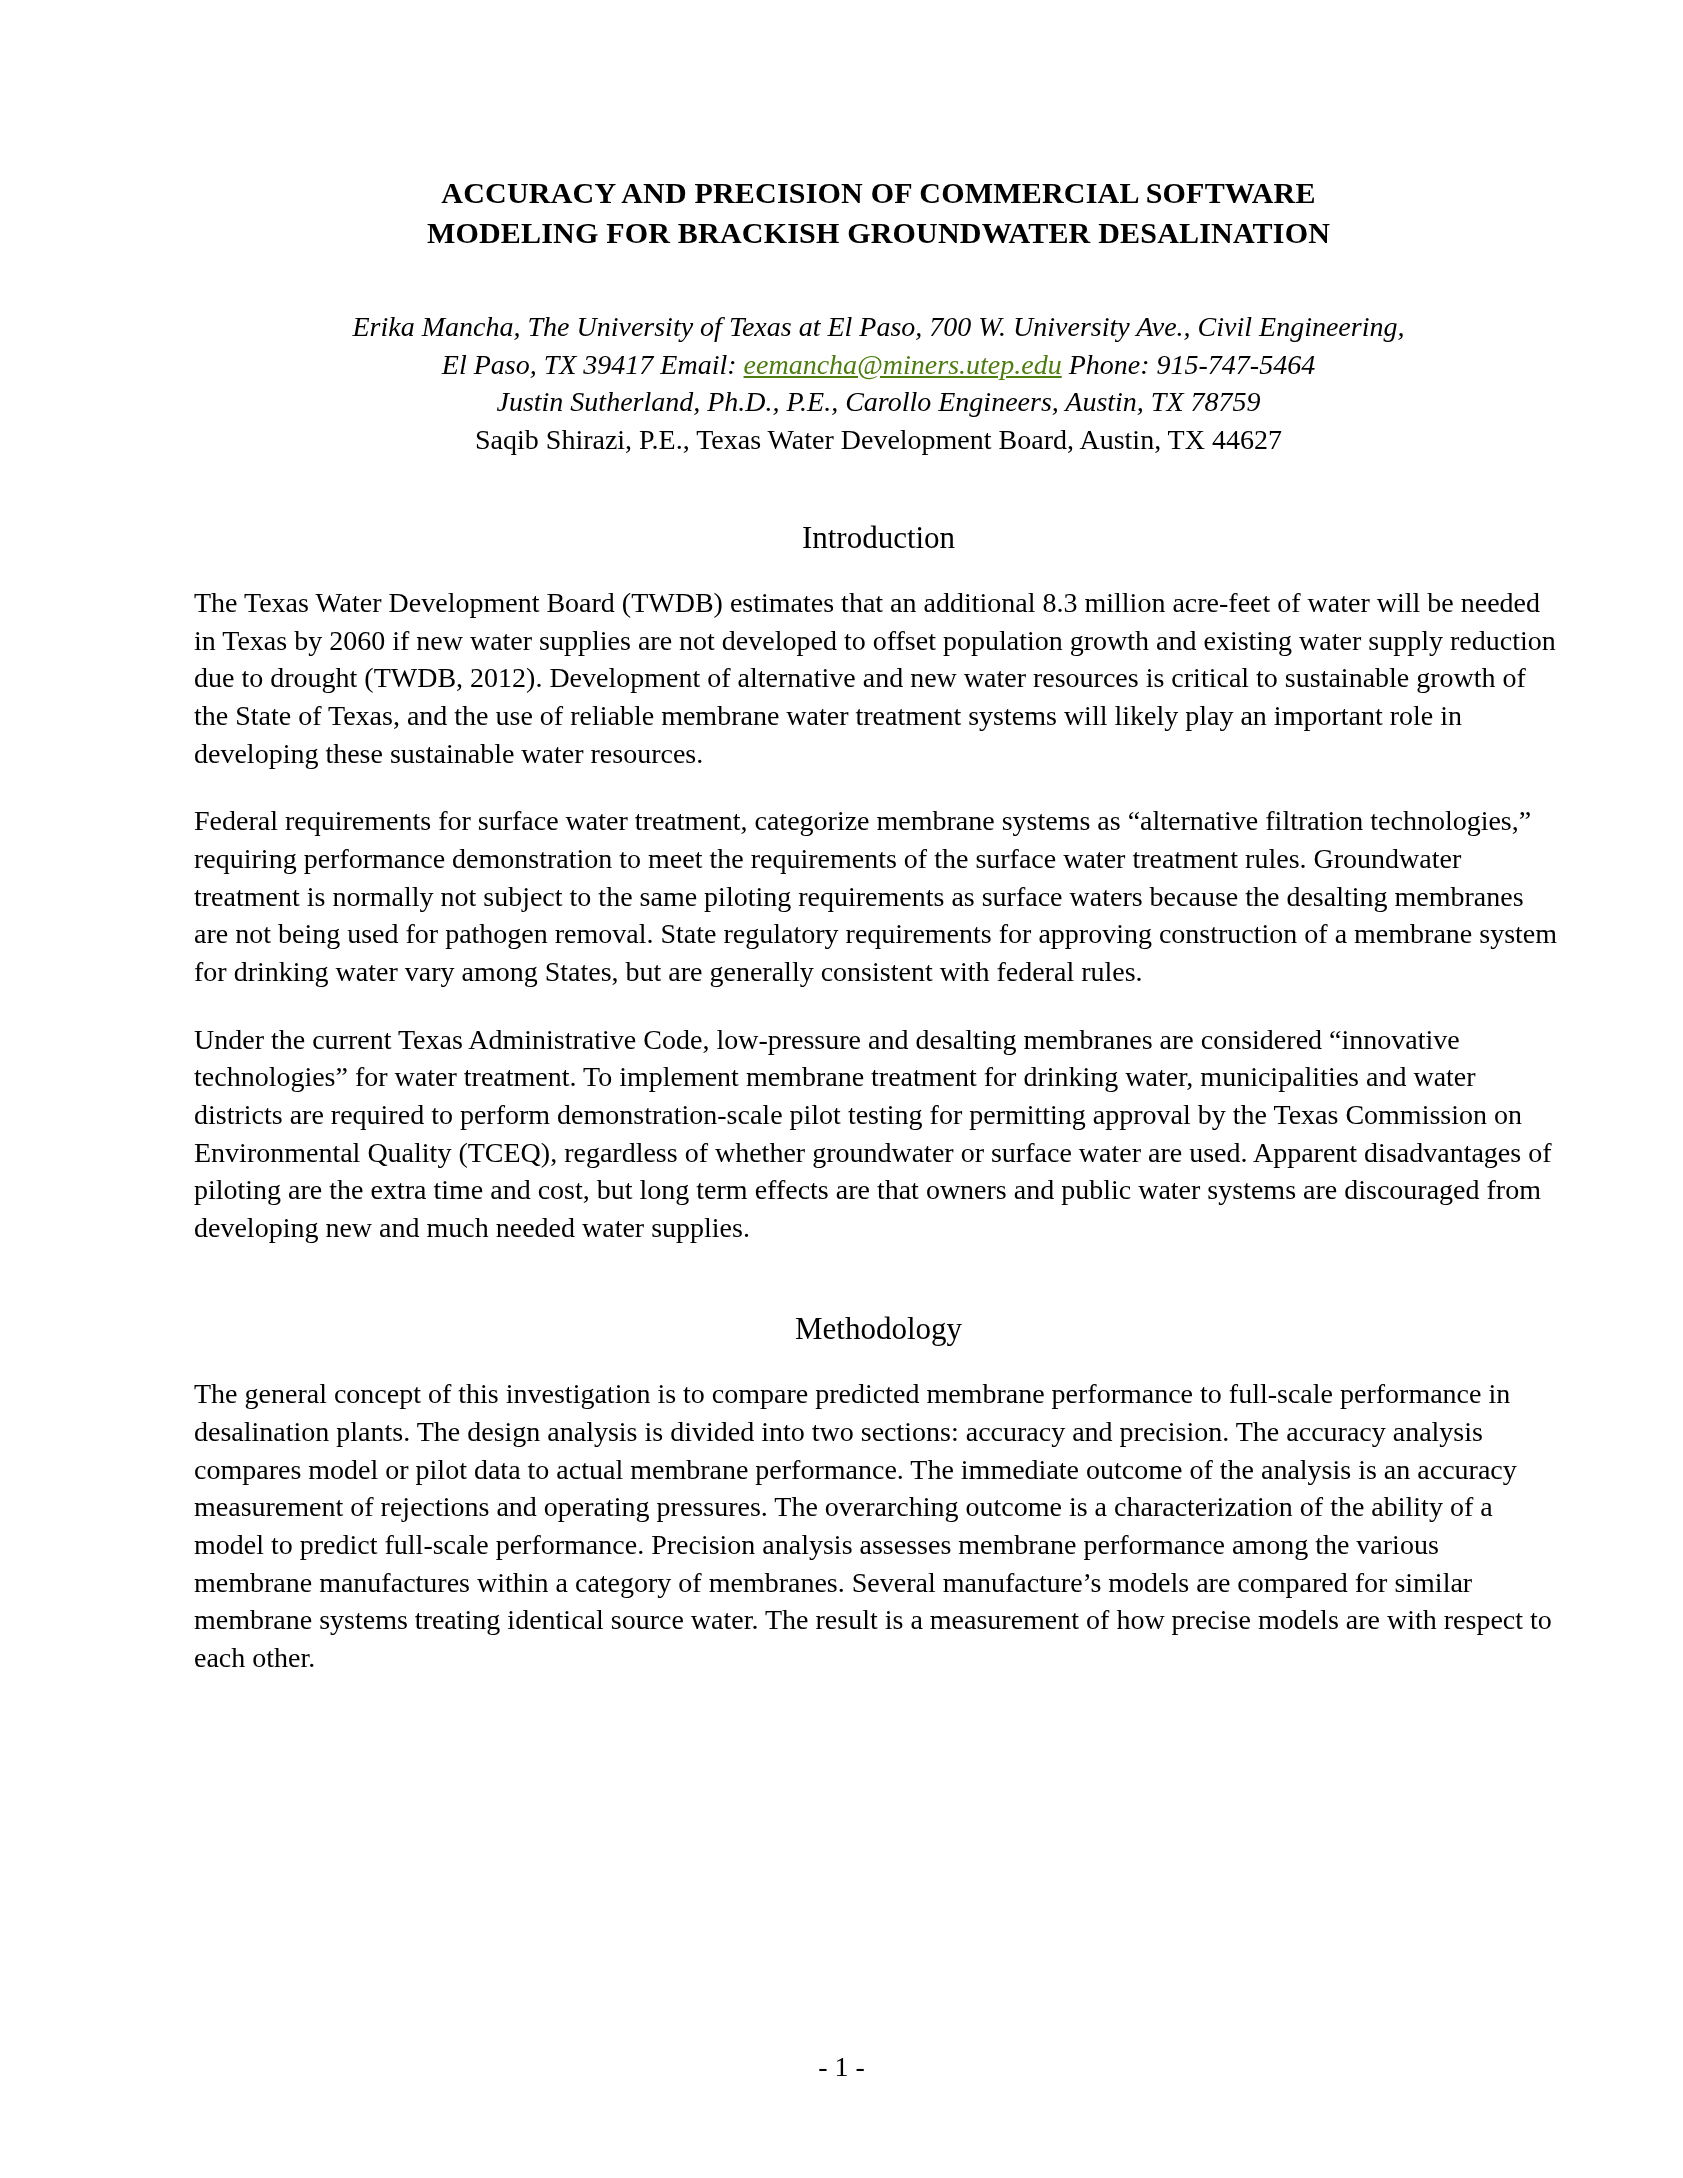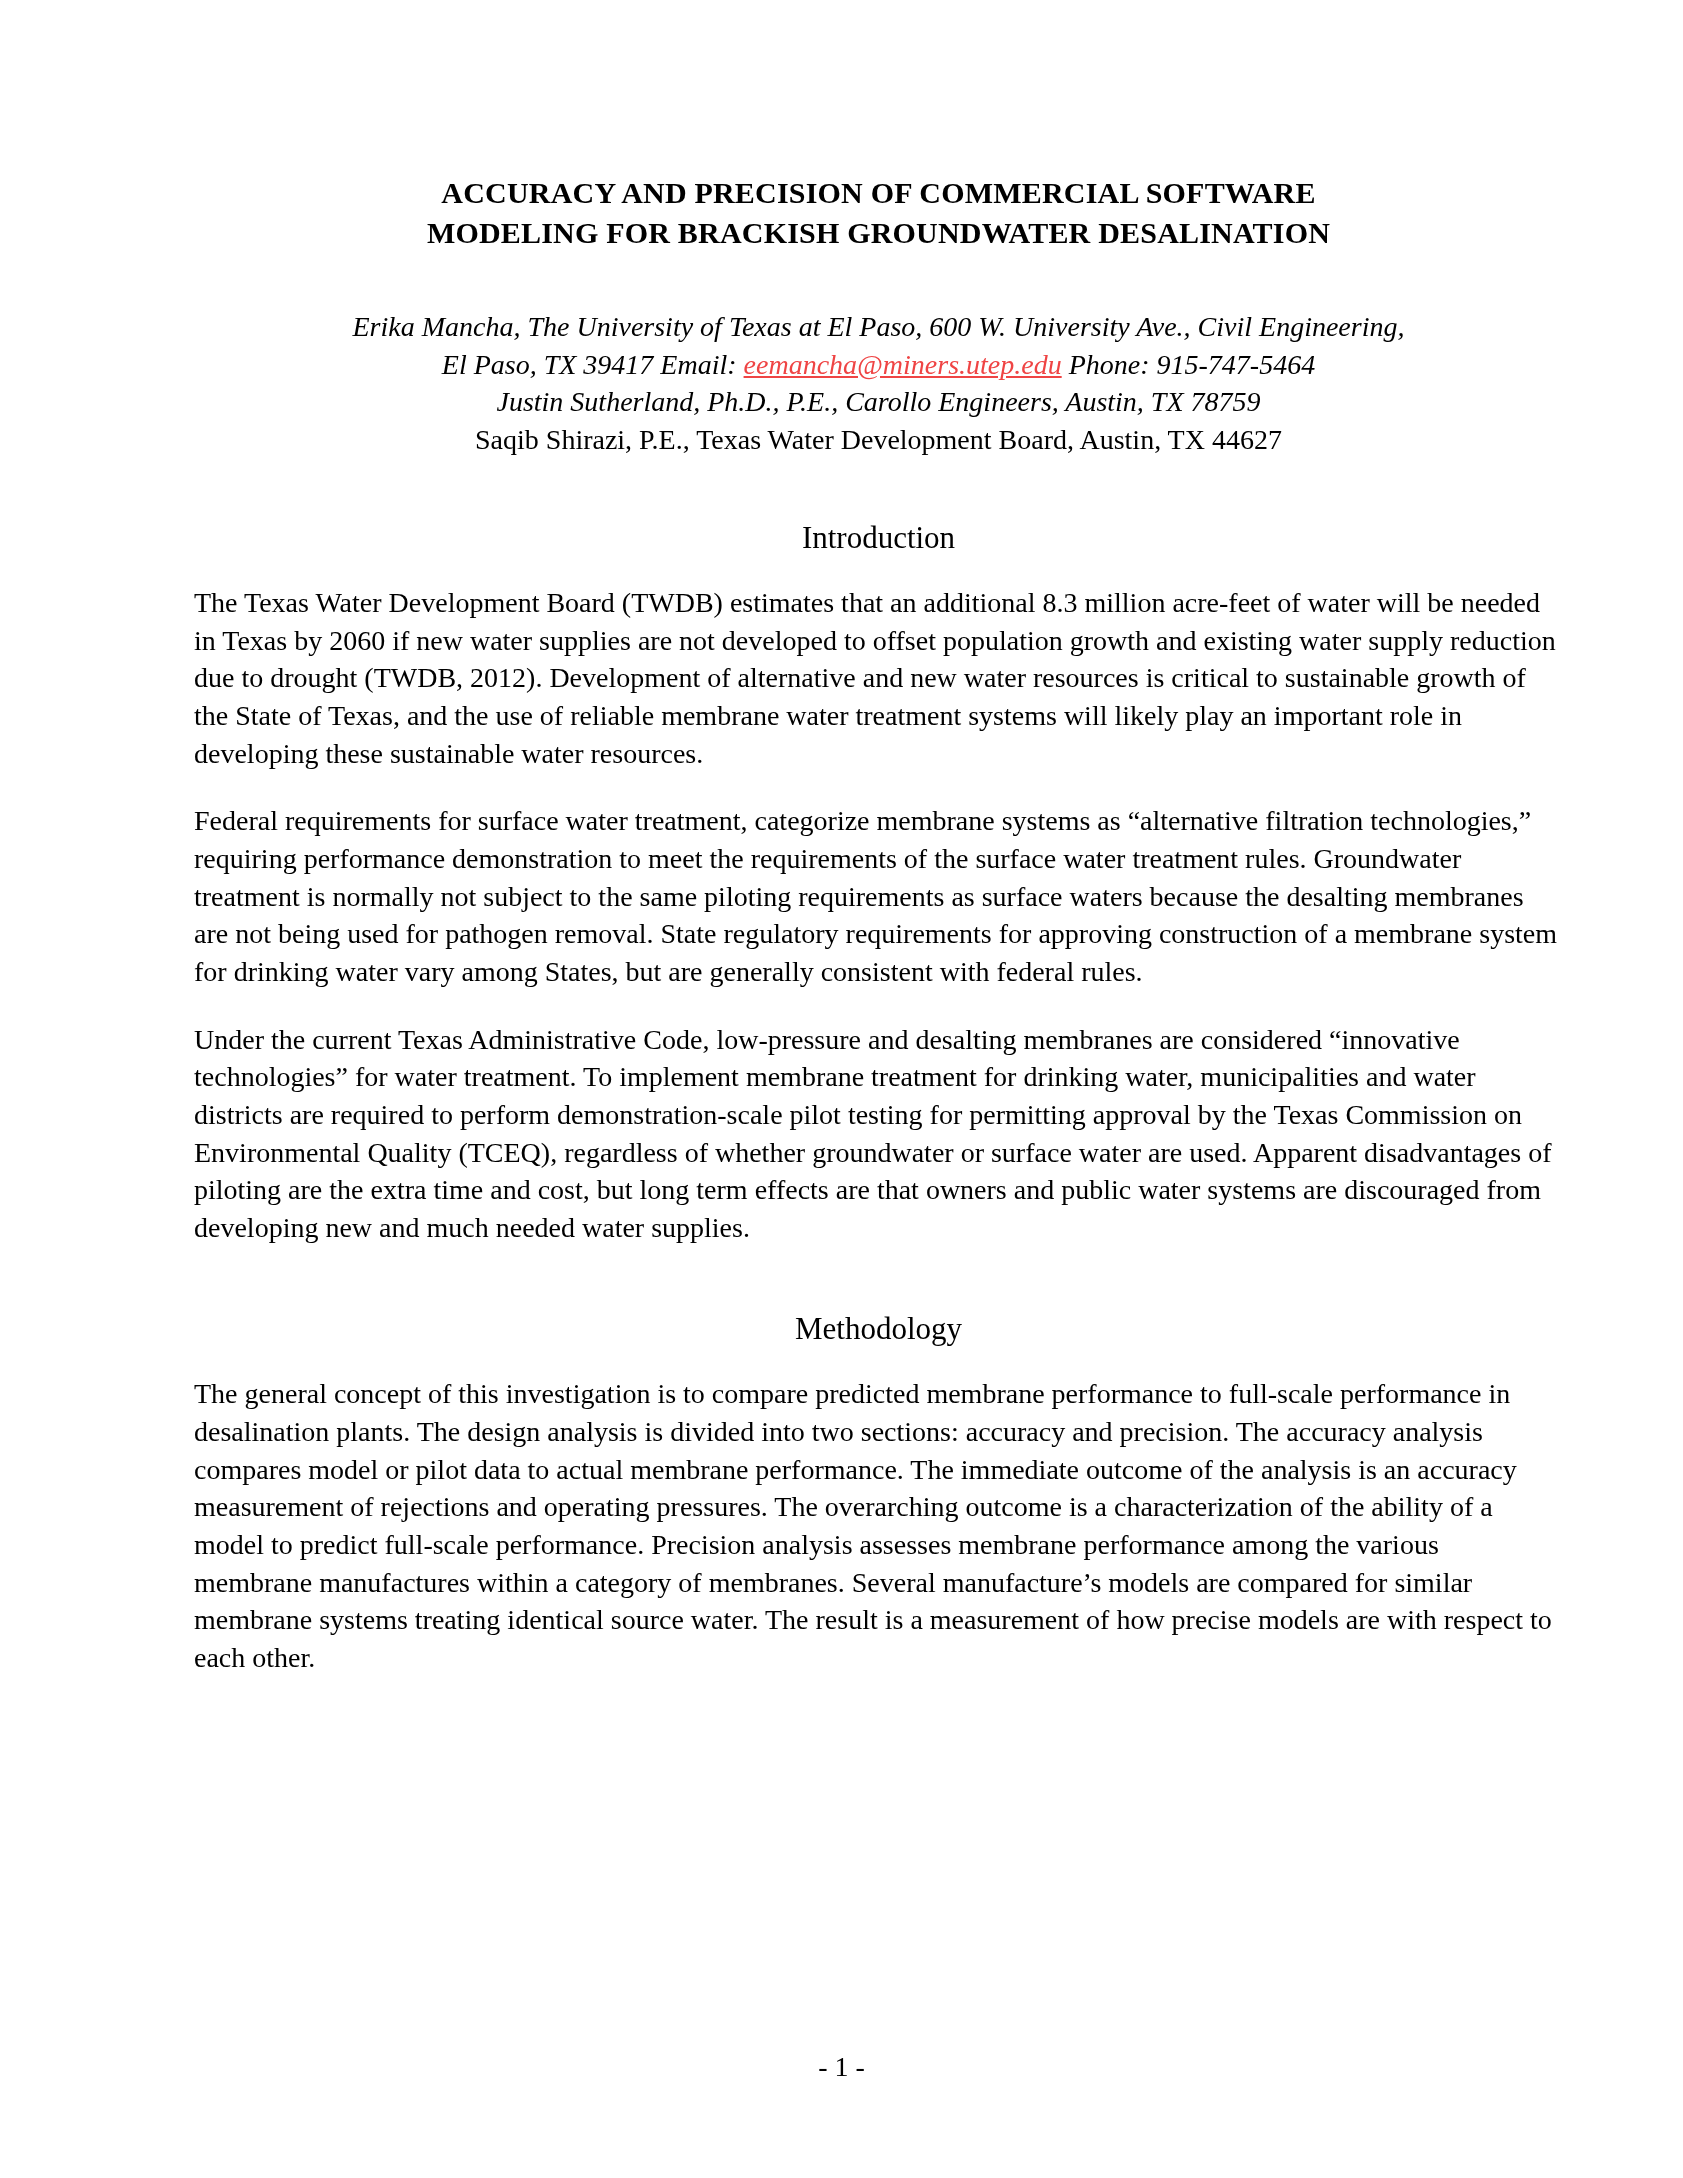--- a/index.html
+++ b/index.html
@@ -36,21 +36,21 @@
     font-size: 28px;
     line-height: 1.35;
   }
   .authors .line {
     white-space: nowrap;
   }
   .authors .plain {
     font-style: normal;
   }
   a.email {
-    color: #ef4444;
+    color: #4d7c0f;
     text-decoration: underline;
     text-align: center;
   }
   h2.section {
     text-align: center;
     font-weight: normal;
     font-size: 31px;
     margin: 61px 0 0 0;
   }
   h2.section.methodology {
@@ -78,21 +78,21 @@
 <body>
 
 <div class="page">
 
   <div>
     <div class="title">ACCURACY AND PRECISION OF COMMERCIAL SOFTWARE</div>
     <div class="title">MODELING FOR BRACKISH GROUNDWATER DESALINATION</div>
   </div>
 
   <div class="authors">
-    <div class="line">Erika Mancha, The University of Texas at El Paso, 600 W. University Ave., Civil Engineering,</div>
+    <div class="line">Erika Mancha, The University of Texas at El Paso, 700 W. University Ave., Civil Engineering,</div>
     <div class="line"><span>El Paso, TX 39417     Email: </span><a class="email" href="#">eemancha@miners.utep.edu</a><span>  Phone: 915-747-5464</span></div>
     <div class="line">Justin Sutherland, Ph.D., P.E., Carollo Engineers, Austin, TX 78759</div>
     <div class="line plain">Saqib Shirazi, P.E., Texas Water Development Board, Austin, TX 44627</div>
   </div>
 
   <h2 class="section">Introduction</h2>
   <p class="body first">The Texas Water Development Board (TWDB) estimates that an additional 8.3 million acre-feet of water will be needed in Texas by 2060 if new water supplies are not developed to offset population growth and existing water supply reduction due to drought (TWDB, 2012). Development of alternative and new water resources is critical to sustainable growth of the State of Texas, and the use of reliable membrane water treatment systems will likely play an important role in developing these sustainable water resources.</p>
   <p class="body">Federal requirements for surface water treatment, categorize membrane systems as “alternative filtration technologies,” requiring performance demonstration to meet the requirements of the surface water treatment rules. Groundwater treatment is normally not subject to the same piloting requirements as surface waters because the desalting membranes are not being used for pathogen removal. State regulatory requirements for approving construction of a membrane system for drinking water vary among States, but are generally consistent with federal rules.</p>
   <p class="body">Under the current Texas Administrative Code, low-pressure and desalting membranes are considered “innovative technologies” for water treatment. To implement membrane treatment for drinking water, municipalities and water districts are required to perform demonstration-scale pilot testing for permitting approval by the Texas Commission on Environmental Quality (TCEQ), regardless of whether groundwater or surface water are used.  Apparent disadvantages of piloting are the extra time and cost, but long term effects are that owners and public water systems are discouraged from developing new and much needed water supplies.</p>
 

